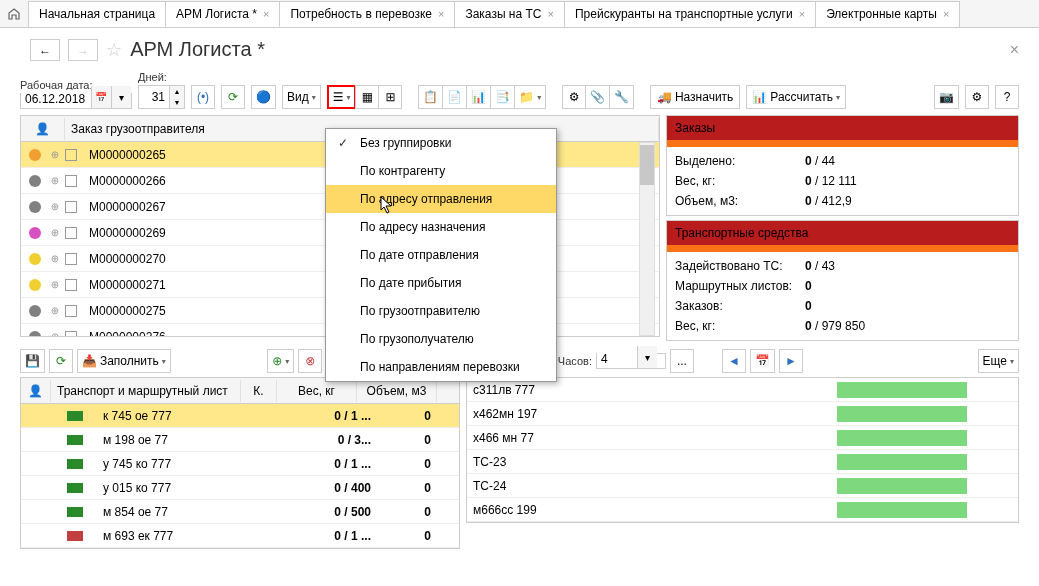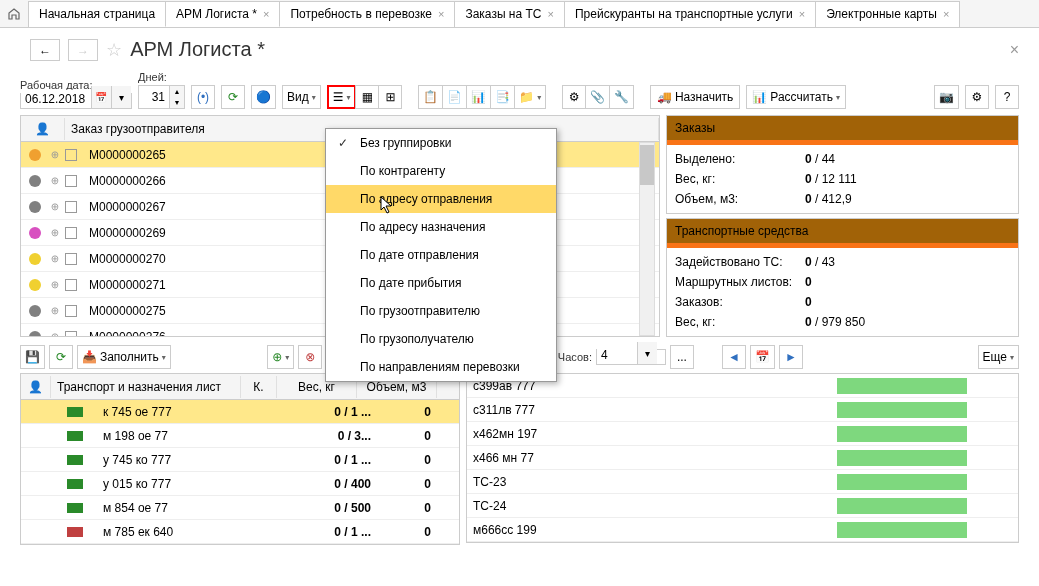--- a/index.html
+++ b/index.html
@@ -37,21 +37,21 @@
 .right-col{flex:1}
 .grid{border:1px solid #ccc}
 .grid-header{display:flex;background:#f5f5f5;border-bottom:1px solid #ccc;height:26px;align-items:center}
 .gh-cell{padding:4px 6px;border-right:1px solid #e0e0e0}
 .grid-row{display:flex;height:26px;align-items:center;border-bottom:1px solid #eee}
 .grid-row.sel{background:#ffe88a}
 .dot{width:12px;height:12px;border-radius:50%;margin:0 8px}
 .expand{width:12px;text-align:center;color:#999;font-size:10px}
 .chk{width:12px;height:12px;border:1px solid #999;margin:0 4px}
 .panel{border:1px solid #ccc;margin-bottom:4px}
-.panel-title{background:#a16207;padding:5px 8px;border-bottom:5px solid #f97316}
+.panel-title{background:#b91c1c;padding:5px 8px;border-bottom:7px solid #f97316}
 .panel-body{padding:4px 8px}
 .stat-row{display:flex;padding:3px 0}
 .stat-label{width:130px}
 .stat-val{font-weight:normal}
 .dropdown{position:absolute;left:325px;top:128px;width:232px;background:#fff;border:1px solid #999;box-shadow:2px 2px 6px rgba(0,0,0,0.3);z-index:100}
 .dd-item{padding:7px 12px 7px 34px;cursor:pointer;position:relative}
 .dd-item.checked:before{content:"✓";position:absolute;left:12px;color:#333}
 .dd-item.hover{background:#ffd968}
 .cursor{position:absolute;left:380px;top:196px;z-index:101;font-size:14px}
 .bottom{display:flex;padding:4px 20px;gap:6px}
@@ -302,21 +302,21 @@
       <div class="tb-btn" style="color:#c04040">⊗</div>
       <div style="flex:1"></div>
       <div class="tb-btn">
           <span>Еще</span>
           <span class="dd-arrow">▾</span>
         </div>
     </div>
     <div class="grid2">
       <div class="grid2-header">
         <div class="g2h" style="width:30px">👤</div>
-        <div class="g2h" style="width:190px;text-align:left">Транспорт и назначения лист</div>
+        <div class="g2h" style="width:190px;text-align:left">Транспорт и маршрутный лист</div>
         <div class="g2h" style="width:36px">К.</div>
         <div class="g2h" style="width:80px">Вес, кг</div>
         <div class="g2h" style="width:80px">Объем, м3</div>
       </div>
       <div id="routes-rows">
           <div class="g2-row sel">
             <div class="truck g"></div>
             <span class="g2c" style="width:160px">к 745 ое 777</span>
             <span class="g2c" style="width:36px"></span>
             <span class="g2c" style="width:80px;text-align:right;font-weight:bold">0 / 1 ...</span>
@@ -345,21 +345,21 @@
           </div>
           <div class="g2-row">
             <div class="truck g"></div>
             <span class="g2c" style="width:160px">м 854 ое 77</span>
             <span class="g2c" style="width:36px"></span>
             <span class="g2c" style="width:80px;text-align:right;font-weight:bold">0 / 500</span>
             <span class="g2c" style="width:60px;text-align:right;font-weight:bold">0</span>
           </div>
           <div class="g2-row">
             <div class="truck r"></div>
-            <span class="g2c" style="width:160px">м 785 ек 640</span>
+            <span class="g2c" style="width:160px">м 693 ек 777</span>
             <span class="g2c" style="width:36px"></span>
             <span class="g2c" style="width:80px;text-align:right;font-weight:bold">0 / 1 ...</span>
             <span class="g2c" style="width:60px;text-align:right;font-weight:bold">0</span>
           </div>
         </div>
     </div>
   </div>
   <div class="bot-right">
     <div class="bot-toolbar">
       <span class="field-label">Дней:</span>
@@ -382,24 +382,20 @@
       <div class="tb-btn" style="color:#3070c0">►</div>
       <div style="flex:1"></div>
       <div class="tb-btn">
           <span>Еще</span>
           <span class="dd-arrow">▾</span>
         </div>
     </div>
     <div class="grid2" style="border-top:1px solid #ccc">
       <div id="sched-rows">
           <div class="sched-row">
-            <span class="sched-label">с399ав 777</span>
-            <div class="sched-bar"></div>
-          </div>
-          <div class="sched-row">
             <span class="sched-label">с311лв 777</span>
             <div class="sched-bar"></div>
           </div>
           <div class="sched-row">
             <span class="sched-label">х462мн 197</span>
             <div class="sched-bar"></div>
           </div>
           <div class="sched-row">
             <span class="sched-label">х466 мн 77</span>
             <div class="sched-bar"></div>

